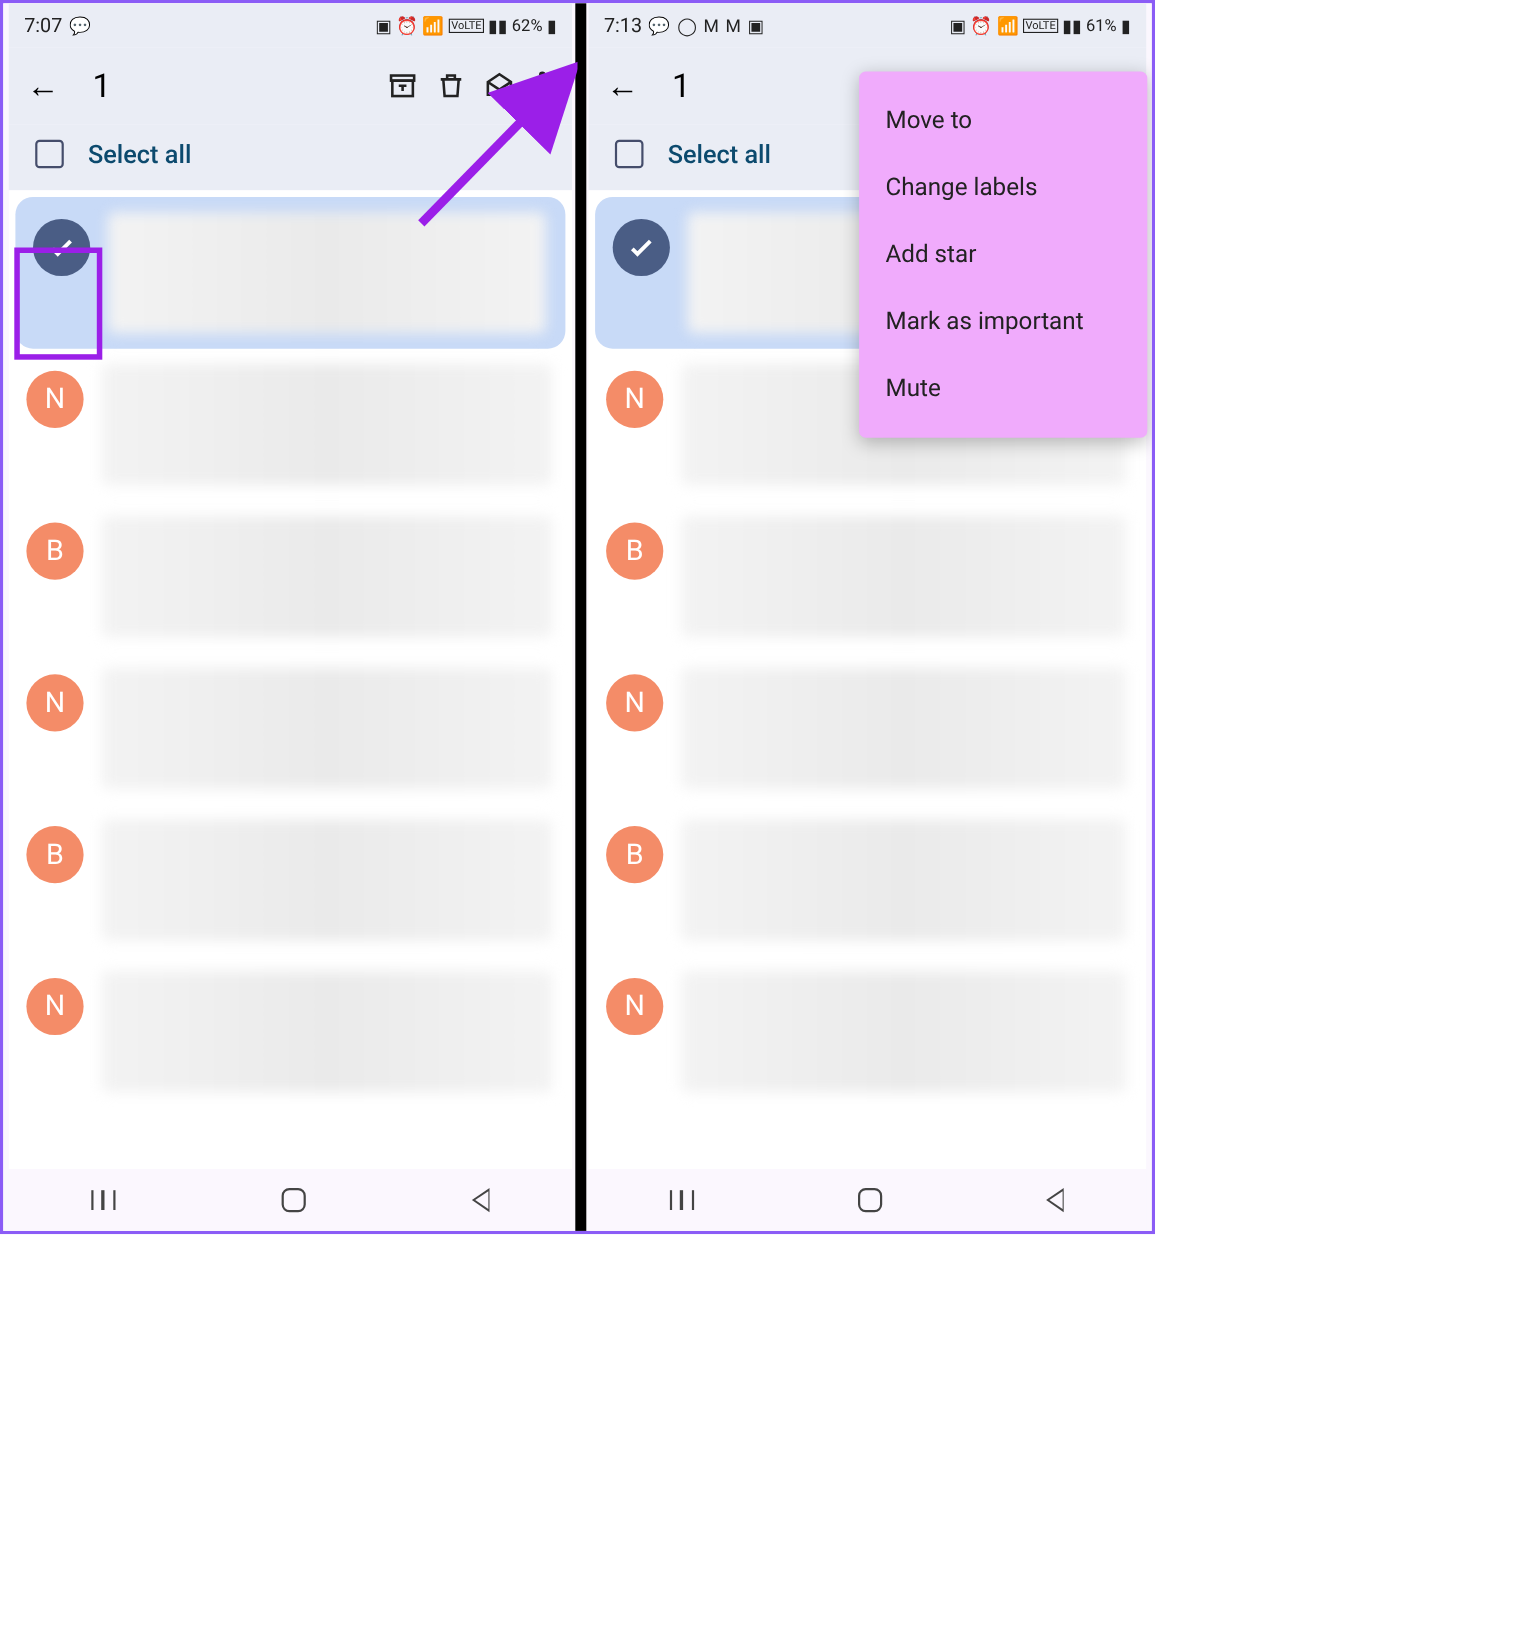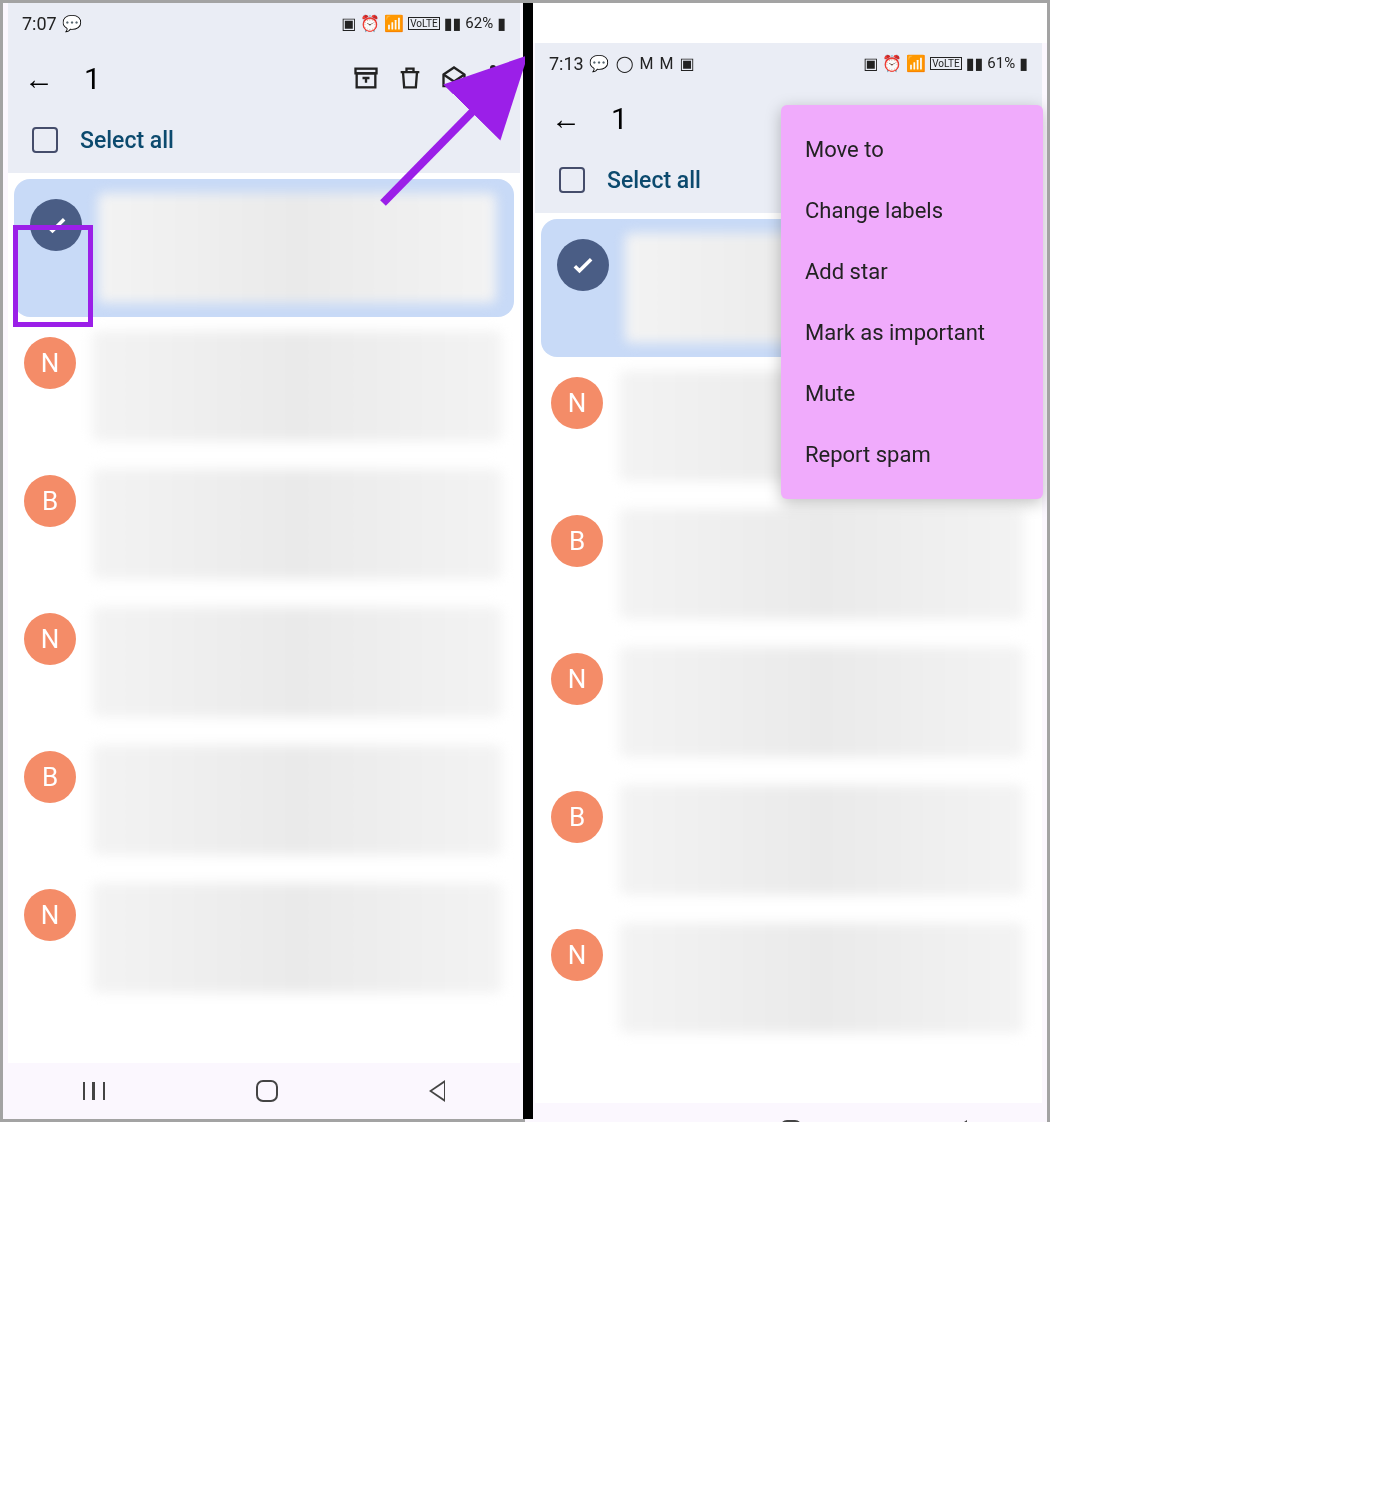--- a/index.html
+++ b/index.html
@@ -6,21 +6,21 @@
   body {
     background: #fff;
     font-family: Roboto, "Segoe UI", Arial, sans-serif;
     width: 1050px;
     height: 1122px;
   }
   .canvas {
     position: relative;
     width: 1050px;
     height: 1122px;
-    border: 3px solid #a3a3a3;
+    border: 3px solid #8b5cf6;
     display: flex;
   }
   .divider {
     position: absolute;
     left: 520px;
     top: 0;
     width: 10px;
     height: 100%;
     background: #000;
     z-index: 5;
@@ -245,21 +245,21 @@
         <defs>
             <marker id="ah1" markerWidth="12" markerHeight="12" refX="2" refY="5" orient="auto">
               <path d="M0,0 L10,5 L0,10 Z" fill="#9b1fe8"></path>
             </marker>
           </defs>
         <line x1="10" y1="120" x2="110" y2="18" stroke="#9b1fe8" stroke-width="8" marker-end="url(#ah1)"></line>
       </svg>
     </div>
   </div>
 
-  <div class="phone" style="padding-left:10px;margin-top:40px;">
+  <div class="phone" style="padding-left:10px;">
     <div class="statusbar">
       <div class="left">
         <span>7:13</span>
         <span class="sb-icon">💬</span>
         <span class="sb-icon">◯</span>
         <span class="sb-icon">M</span>
         <span class="sb-icon">M</span>
         <span class="sb-icon">▣</span>
       </div>
       <div class="right">
@@ -320,21 +320,20 @@
       <div class="nav-home"></div>
       <div class="nav-back-tri"></div>
     </div>
 
     <div class="dropdown">
       <div class="dropdown-item">Move to</div>
       <div class="dropdown-item">Change labels</div>
       <div class="dropdown-item">Add star</div>
       <div class="dropdown-item">Mark as important</div>
       <div class="dropdown-item">Mute</div>
-      <div class="dropdown-item">Report spam</div>
     </div>
 
     <div class="arrow" style="left:340px; top:108px;">
       <svg width="180" height="90">
         <defs>
             <marker id="ah2" markerWidth="12" markerHeight="12" refX="8" refY="5" orient="auto">
               <path d="M10,0 L0,5 L10,10 Z" fill="#9b1fe8"></path>
             </marker>
           </defs>
         <line x1="170" y1="10" x2="20" y2="70" stroke="#9b1fe8" stroke-width="8" marker-end="url(#ah2)"></line>

